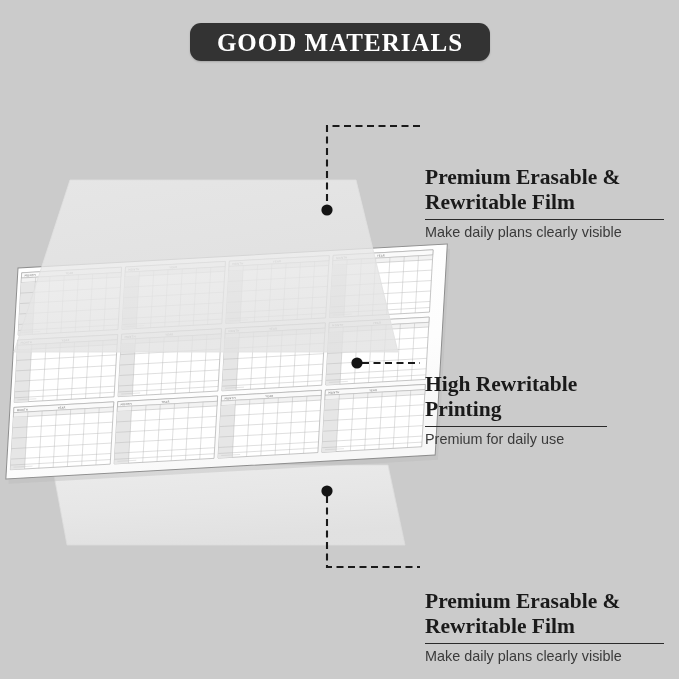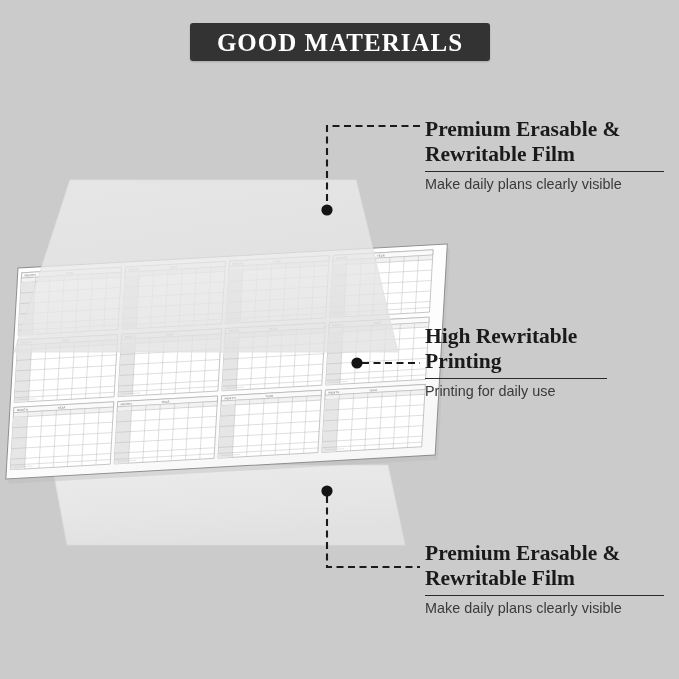--- a/index.html
+++ b/index.html
@@ -22,21 +22,21 @@
   }
 
   
   .title-banner {
     position: absolute;
     left: 190px;
     top: 23px;
     width: 300px;
     height: 38px;
     background: #333333;
-    border-radius: 3px;
+    border-radius: 11px;
     display: flex;
     align-items: center;
     justify-content: center;
     box-shadow: 0 1px 2px rgba(0,0,0,0.18);
   }
   .title-banner .title-text {
     color: #ffffff;
     font-family: "Liberation Serif", serif;
     font-weight: bold;
     font-size: 25px;
@@ -51,20 +51,21 @@
     left: 0;
     top: 0;
     width: 679px;
     height: 679px;
   }
 
   
   .callout {
     position: absolute;
     width: 246px;
+    margin-top: 48px;
   }
   .callout .headline {
     font-family: "Liberation Serif", serif;
     font-weight: bold;
     font-size: 21.5px;
     line-height: 1.18;
     color: #1a1a1a;
     margin: 0;
     white-space: pre-line;
   }
@@ -203,21 +204,21 @@
     <p class="headline">Premium Erasable &amp;
 Rewritable Film</p>
     <div class="rule"></div>
     <p class="subline">Make daily plans clearly visible</p>
   </div>
 
   <div class="callout" id="callout-middle">
     <p class="headline">High Rewritable
 Printing</p>
     <div class="rule"></div>
-    <p class="subline">Printing for daily use</p>
+    <p class="subline">Premium for daily use</p>
   </div>
 
   <div class="callout" id="callout-bottom">
     <p class="headline">Premium Erasable &amp;
 Rewritable Film</p>
     <div class="rule"></div>
     <p class="subline">Make daily plans clearly visible</p>
   </div>
 
 </div>

